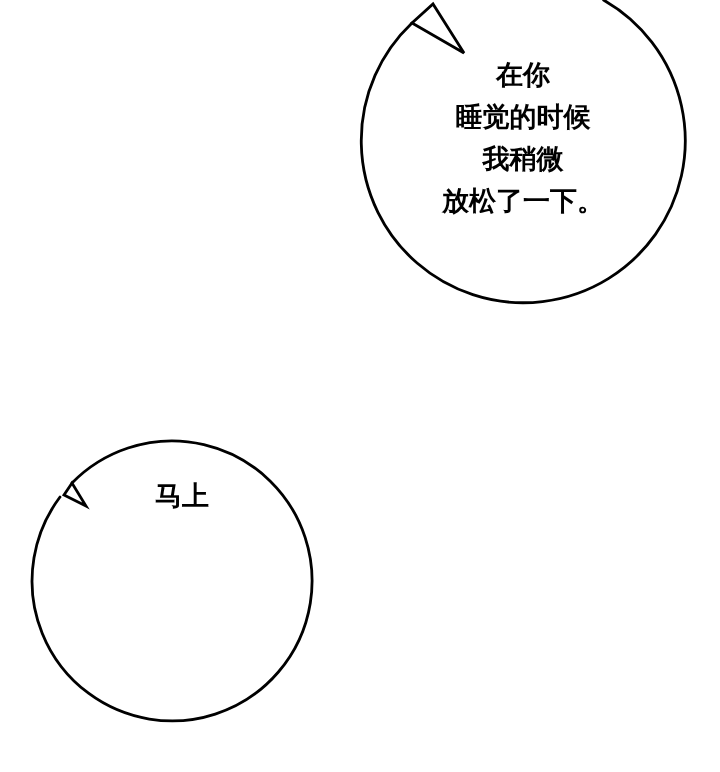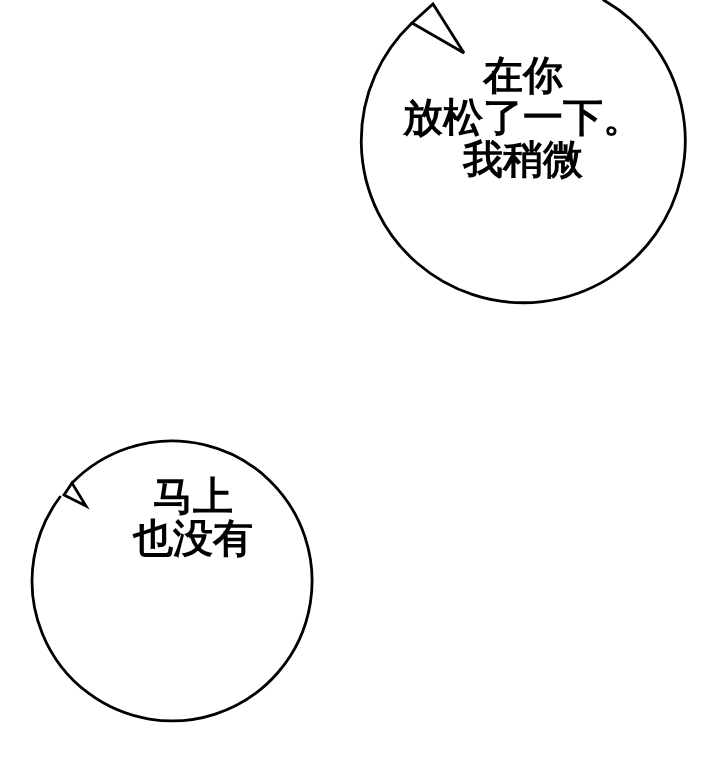--- a/index.html
+++ b/index.html
@@ -20,36 +20,36 @@
     left: 0;
     top: 0;
     width: 720px;
     height: 772px;
     display: block;
   }
   .bubble-text {
     position: absolute;
     text-align: center;
     color: #000000;
-    font-size: 40px;
+    font-size: 27px;
     line-height: 42px;
     font-weight: 900;
     letter-spacing: 0px;
     white-space: nowrap;
   }
   .bubble-text .speech-line {
     height: 42px;
   }
   #bubble-top-text {
     left: 363px;
     top: 54px;
     width: 320px;
   }
   #bubble-bottom-text {
-    left: 51px;
+    left: 40px;
     top: 475px;
     width: 284px;
   }
 </style>
 </head>
 <body>
 
 <div class="page">
 
   <svg class="outline-svg" viewBox="0 0 720 772" fill="none" stroke-width="2.8" stroke-linejoin="miter" stroke-linecap="round">
@@ -60,22 +60,22 @@
     </g>
 
     <g>
       <path d="M 72 483 A 140 140 0 1 1 60 497" stroke="#000000"></path>
       <path d="M 86 506 L 64 495 L 72 483 Z" stroke="#000000"></path>
     </g>
   </svg>
 
   <div class="bubble-text" id="bubble-top-text">
     <div class="speech-line">在你</div>
+    <div class="speech-line">睡觉的时候</div>
+    <div class="speech-line">我稍微</div>
     <div class="speech-line">放松了一下。</div>
-    <div class="speech-line">我稍微</div>
   </div>
 
   <div class="bubble-text" id="bubble-bottom-text">
     <div class="speech-line">马上</div>
-    <div class="speech-line">也没有</div>
   </div>
 
 </div>
 
 </body></html>

